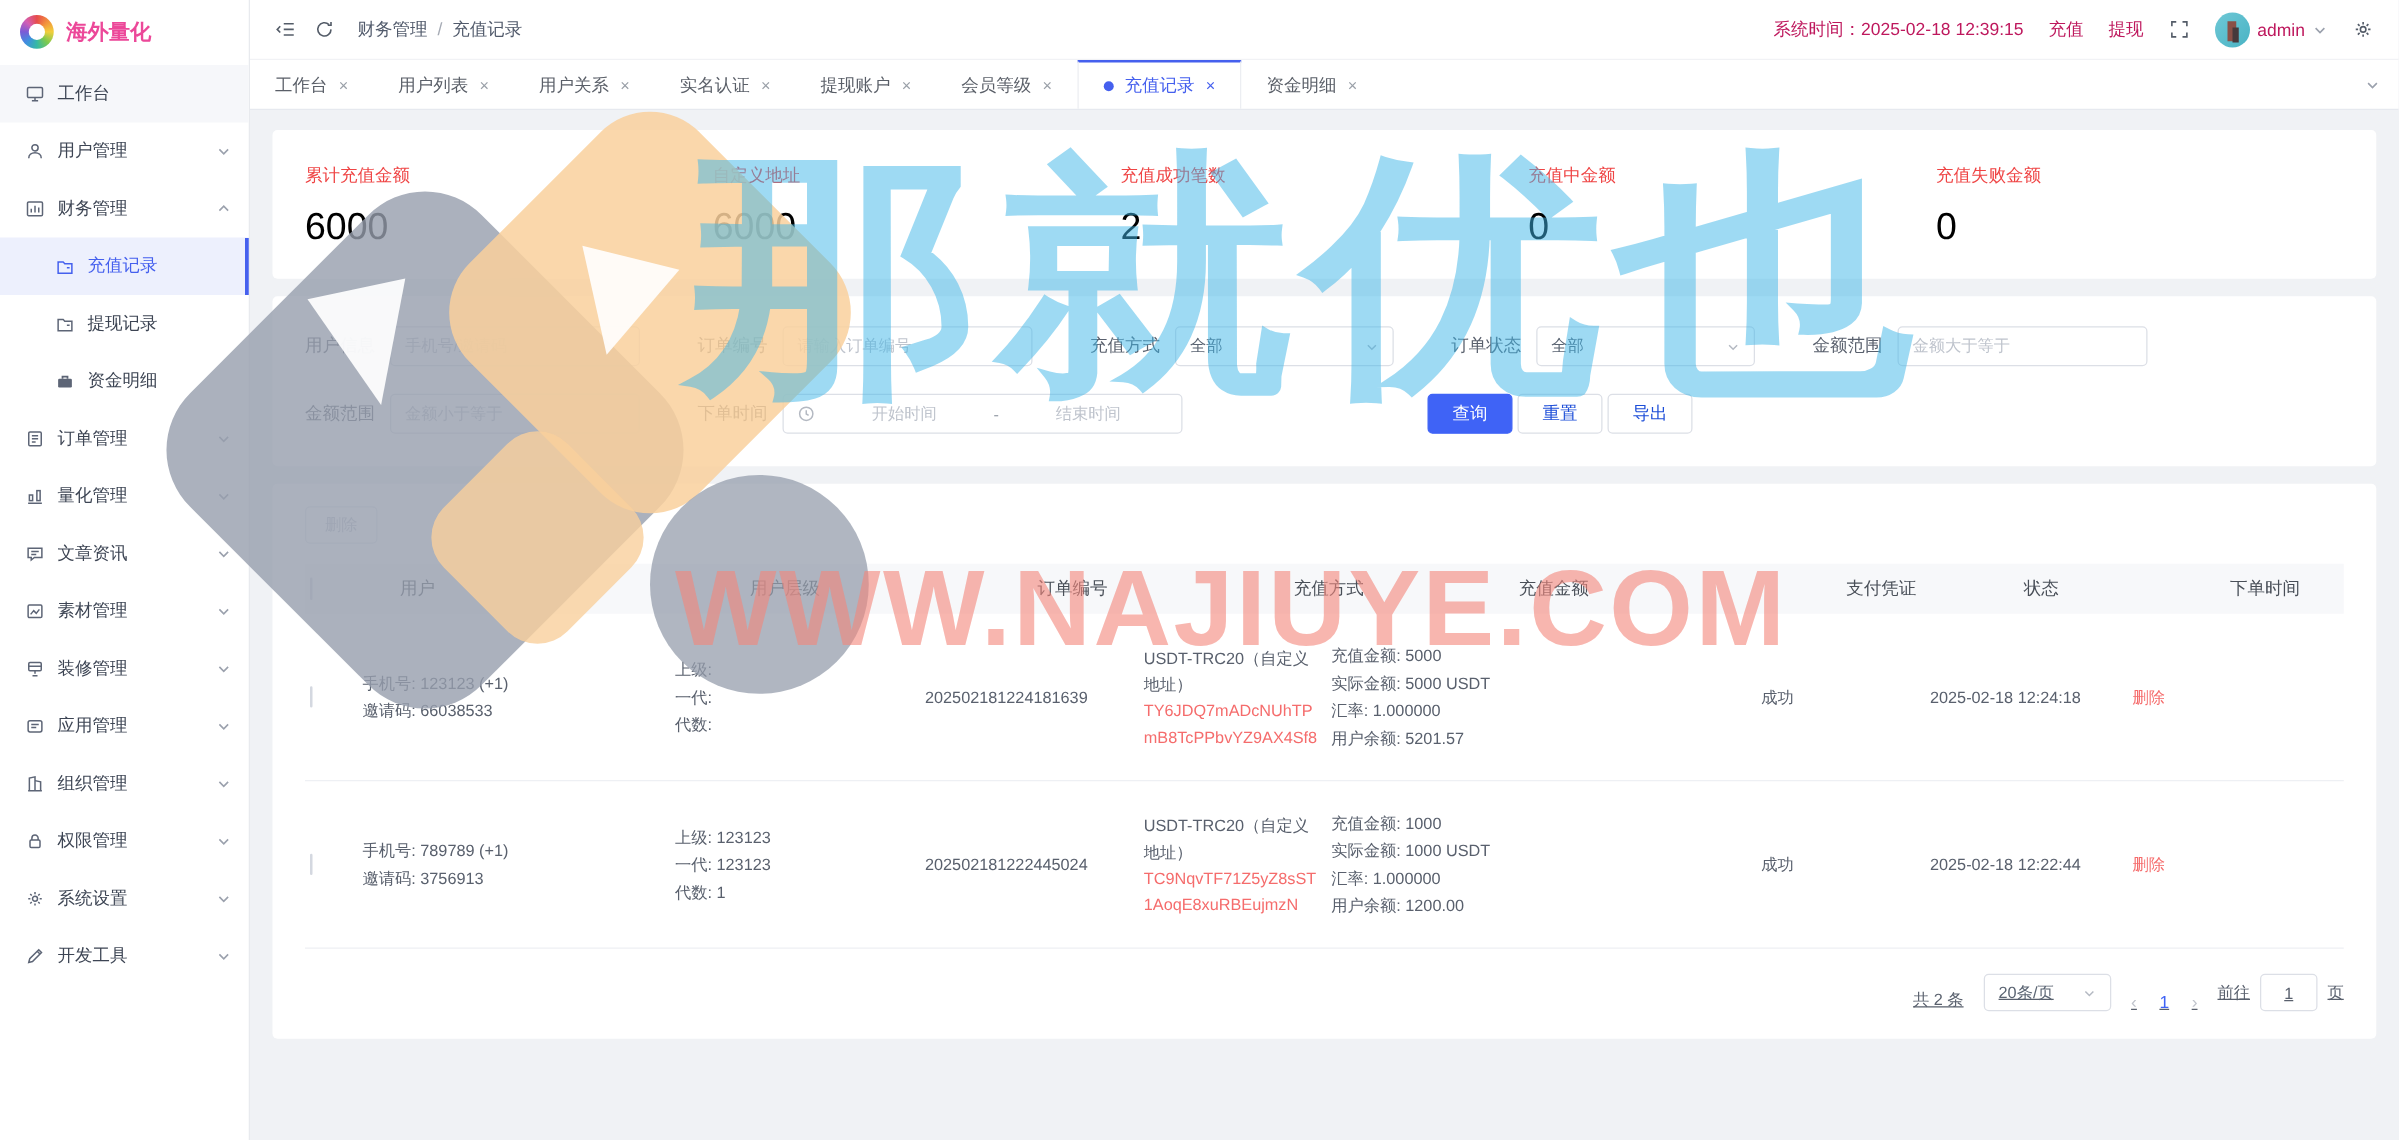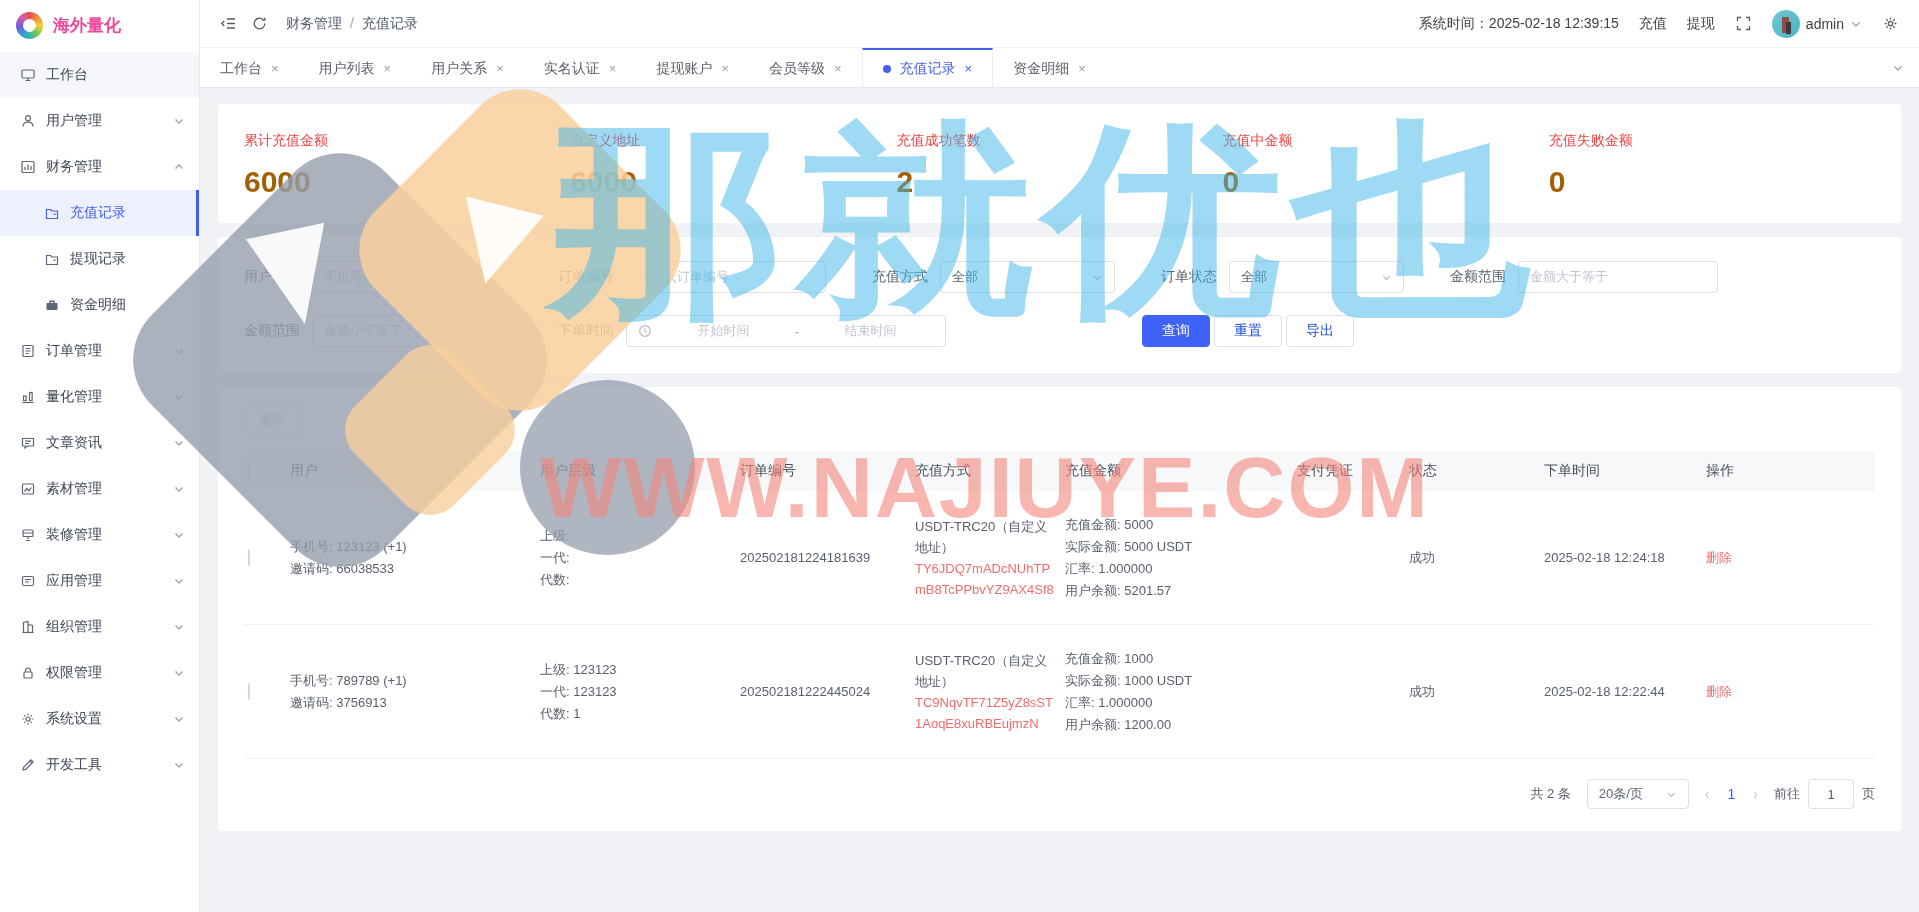--- a/index.html
+++ b/index.html
@@ -28,41 +28,41 @@
   .sub-item.active .mi { color:#4560ee; }
 
   
   .main { flex:1; display:flex; flex-direction:column; min-width:0; }
   .topbar { height:48px; background:#fff; display:flex; align-items:center; gap:14px; padding:0 20px;
     border-bottom:1px solid #f1f2f5; }
   .tb-icon { width:17px; height:17px; color:#545c68; display:inline-flex; cursor:pointer; }
   .tb-icon svg { width:17px; height:17px; }
   .breadcrumb { font-size:14px; color:#515a6b; display:flex; gap:8px; margin-left:4px; }
   .breadcrumb .sep { color:#a5aab4; }
-  .topbar-right { margin-left:auto; display:flex; align-items:center; gap:20px; font-size:14px; color:#404040; }
+  .topbar-right { margin-left:auto; display:flex; align-items:center; gap:20px; font-size:14px; color:#be185d; }
   .avatar { width:28px; height:28px; border-radius:50%; background:linear-gradient(135deg,#6fc8d6,#49b3c4); position:relative; overflow:hidden; }
   .avatar::before { content:""; position:absolute; left:10px; top:7px; width:7px; height:16px; background:#8a5047; }
   .avatar::after { content:""; position:absolute; left:14px; top:12px; width:5px; height:12px; background:#46393c; }
   .user-chip { display:flex; align-items:center; gap:6px; cursor:pointer; }
 
   .tabbar { height:40px; background:#fff; border-bottom:1px solid #e6e9ef; display:flex; align-items:stretch; }
   .tab { display:flex; align-items:center; gap:9px; padding:0 20px; font-size:14px; color:#5a5f68; cursor:pointer; border-top:2px solid transparent; }
   .tab .x { font-size:13px; color:#9aa0a8; }
   .tab.active { color:#4560ee; border-top-color:#4560ee; border-left:1px solid #eceef2; border-right:1px solid #eceef2; }
   .tab.active .dot { width:8px; height:8px; border-radius:50%; background:#4560ee; }
   .tab.active .x { color:#4560ee; }
   .tabbar-more { margin-left:auto; width:42px; display:flex; align-items:center; justify-content:center; color:#8d939d; cursor:pointer; }
 
   .content { flex:1; padding:16px 18px; display:flex; flex-direction:column; gap:14px; }
   .card { background:#fff; border-radius:4px; }
 
   
   .stats { padding:28px 26px 24px; display:grid; grid-template-columns:repeat(5,1fr); }
   .stat-label { font-size:14px; color:#ef4444; }
-  .stat-value { font-size:30px; color:#a16207; margin-top:15px; font-weight:700; }
+  .stat-value { font-size:30px; color:#000000; margin-top:15px; font-weight:400; }
 
   
   .filters { padding:24px 26px 4px; }
   .f-row { display:flex; align-items:center; margin-bottom:22px; }
   .f-item { display:flex; align-items:center; margin-right:46px; }
   .f-label { font-size:14px; color:#59606d; margin-right:12px; white-space:nowrap; }
   .box { height:32px; border:1px solid #dcdfe6; border-radius:4px; background:#fff; display:flex; align-items:center;
     padding:0 11px; font-size:13px; color:#5a6472; }
   .w200 { width:200px; } .w175 { width:175px; }
   .ph { color:#bfc4cd; }
@@ -77,30 +77,30 @@
   .btn-group { display:flex; gap:4px; margin-left:150px; }
   .btn { height:32px; padding:0 19px; border-radius:4px; font-size:14px; display:flex; align-items:center; cursor:pointer; border:1px solid #dcdfe6; background:#fff; color:#1d4ed8; }
   .btn.primary { background:#3f63f6; border-color:#3f63f6; color:#fff; }
 
   
   .tablecard { padding:18px 26px 22px; }
   .bulk-btn { height:30px; padding:0 15px; border:1px solid #e5e8ee; color:#c3c7d0; background:#fff; border-radius:4px;
     font-size:13px; display:inline-flex; align-items:center; cursor:not-allowed; }
   .table { margin-top:16px; width:100%; font-size:13px; }
   .trow { display:grid; grid-template-columns:46px 250px 200px 175px 150px 232px 112px 135px 162px 1fr; align-items:center; }
-  .thead { background:#f7f8fa; height:40px; font-size:14px; color:#494f58; }
+  .thead { background:#f7f8fa; height:40px; font-size:14px; color:#494f58;gap:30px; }
   .tcell { padding-right:10px; }
   .tbody .trow { border-bottom:1px solid #eef0f4; min-height:134px; color:#59606d; }
   .cb { width:14px; height:14px; border:1px solid #d4d8e0; border-radius:2px; background:#fff; margin-left:4px; cursor:pointer; }
   .cell-lines div { line-height:22px; }
   .addr { color:#f56c6c; word-break:break-all; line-height:21px; cursor:pointer; }
   .method-line { line-height:21px; }
   .link-danger { color:#f56c6c; cursor:pointer; }
 
-  .pagination { margin-top:20px; display:flex; justify-content:flex-end; align-items:center; gap:16px; font-size:13px; color:#59606d; }
+  .pagination { margin-top:20px; display:flex; justify-content:flex-end; align-items:flex-end; gap:16px; font-size:13px; color:#59606d;text-decoration:underline; }
   .psize { width:102px; height:30px; justify-content:space-between; cursor:pointer; }
   .pager { display:flex; align-items:center; gap:18px; color:#c0c4cc; font-size:14px; }
   .pager .pg-cur { color:#3f63f6; }
   .goto { display:flex; align-items:center; gap:8px; }
   .goto input { width:46px; height:30px; border:1px solid #dcdfe6; border-radius:4px; text-align:center; font-size:13px; color:#59606d; outline:none; font-family:inherit; }
 
   
   .watermark { position:absolute; inset:0; pointer-events:none; z-index:40; }
   .wm-shape { position:absolute; }
   .wm-gray { left:175px; top:195px; width:330px; height:330px; background:rgba(150,157,172,.8); border-radius:64px; transform:rotate(45deg); }

